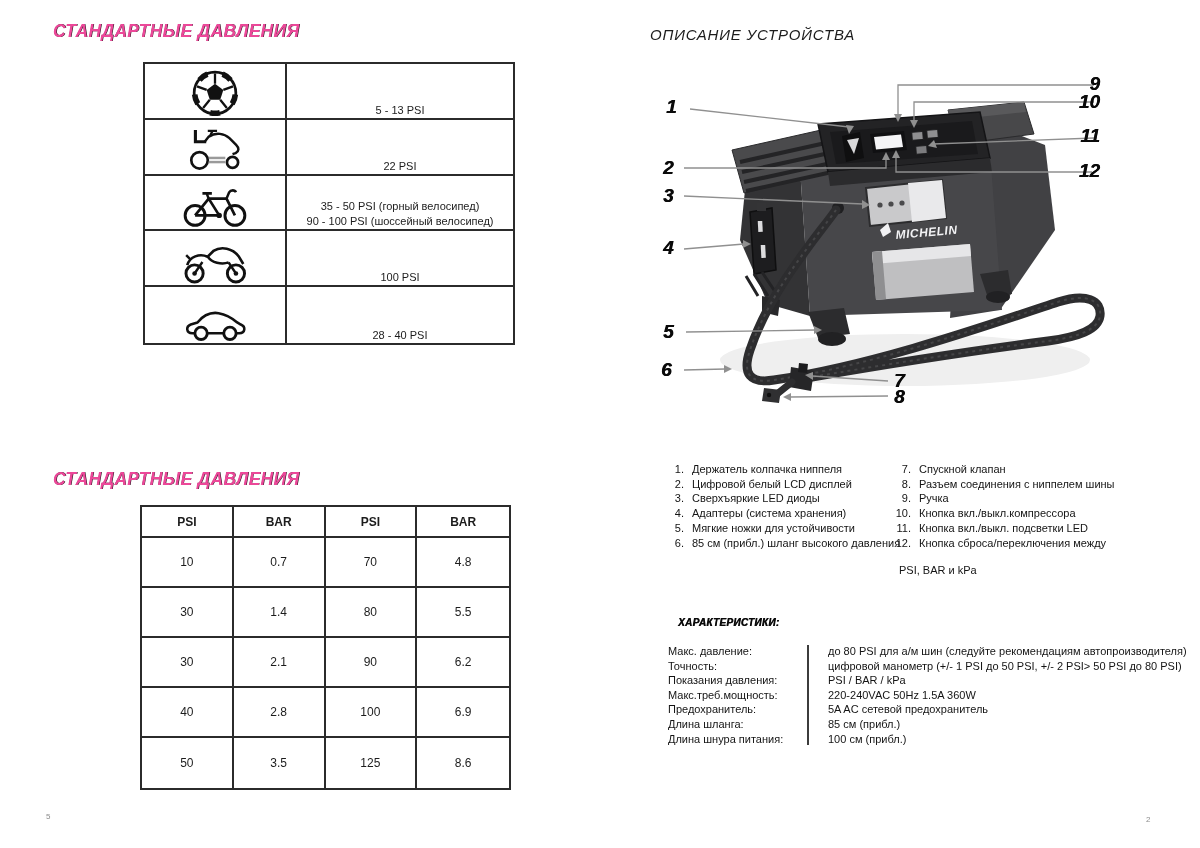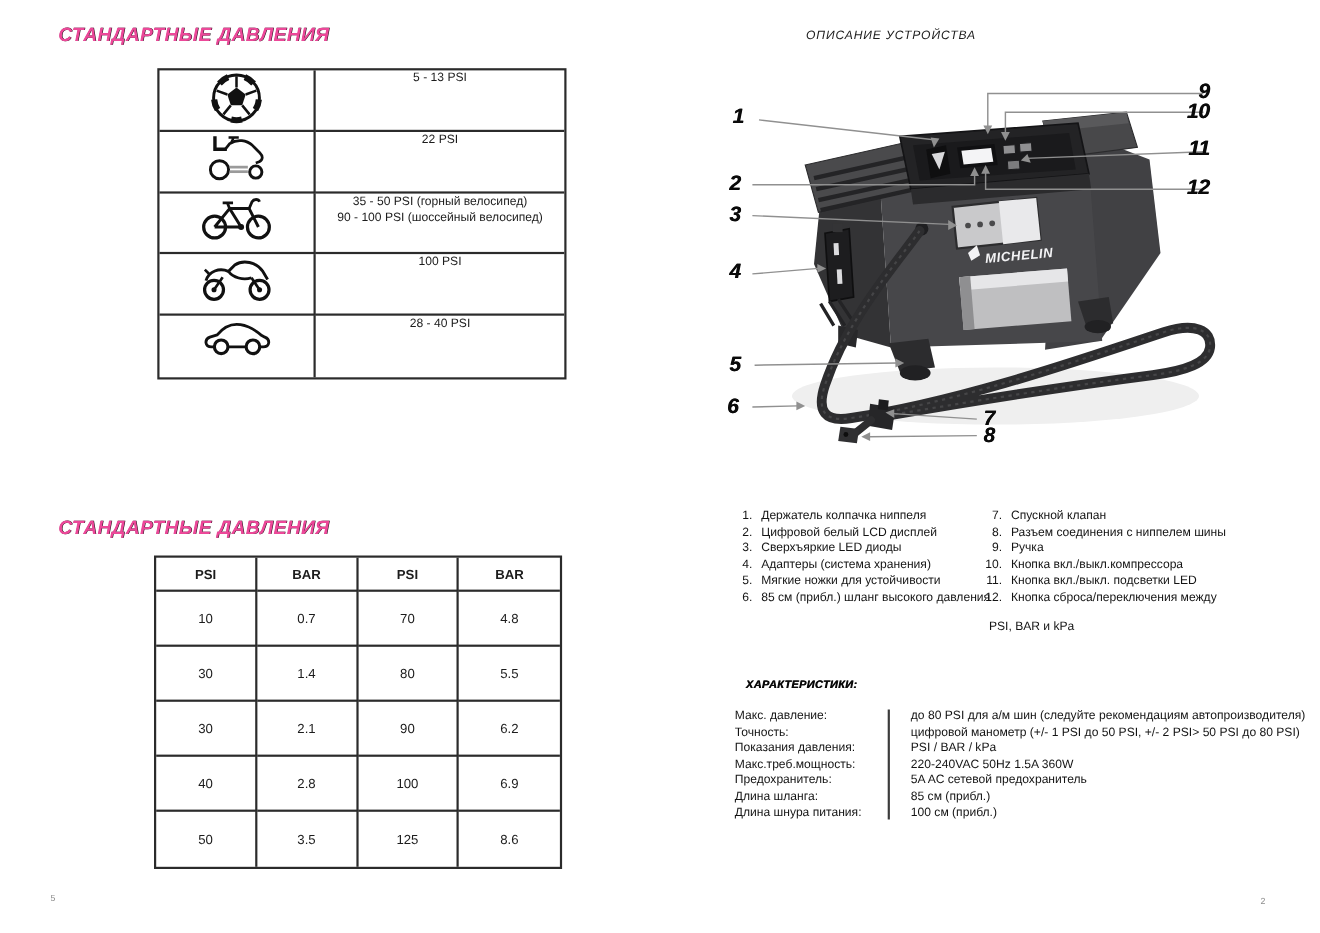--- a/index.html
+++ b/index.html
@@ -14,38 +14,38 @@
   
   .heavy-title{
     position:absolute;
     font-size:17.5px;font-weight:bold;font-style:italic;
     letter-spacing:.3px;color:#ec4899;
     text-shadow:.45px 0 0 #0a0a0a;
     white-space:nowrap;
   }
   .device-title{
     position:absolute;left:650px;top:26px;width:320px;
-    text-align:center;font-size:11px;font-style:italic;
+    font-size:15px;font-style:italic;
     letter-spacing:.8px;color:#1c1c1c;white-space:nowrap;
   }
   .specs-title{
     position:absolute;left:678px;top:617px;
     font-size:10px;font-weight:bold;font-style:italic;
     letter-spacing:.3px;color:#0a0a0a;
     text-shadow:.4px 0 0 #0a0a0a;white-space:nowrap;
   }
   
   .table1{
     position:absolute;left:143px;top:62px;width:372px;height:283px;
     display:grid;grid-template-columns:142px 1fr;grid-template-rows:repeat(5,1fr);
     border:2px solid #2b2b2b;box-sizing:border-box;background:#fff;
   }
   .t1-cell{
     border-right:2px solid #2b2b2b;border-bottom:2px solid #2b2b2b;
-    display:flex;align-items:center;justify-content:flex-start;
+    display:flex;align-items:center;justify-content:flex-end;
     flex-direction:column;box-sizing:border-box;
   }
   .t1-cell.last-col{border-right:none;}
   .t1-cell.last-row{border-bottom:none;}
   .pline{font-size:11px;color:#1c1c1c;line-height:15px;}
   
   .table2{
     position:absolute;left:140px;top:505px;width:371px;height:285px;
     display:grid;grid-template-columns:repeat(4,1fr);
     grid-template-rows:31px repeat(5,1fr);

